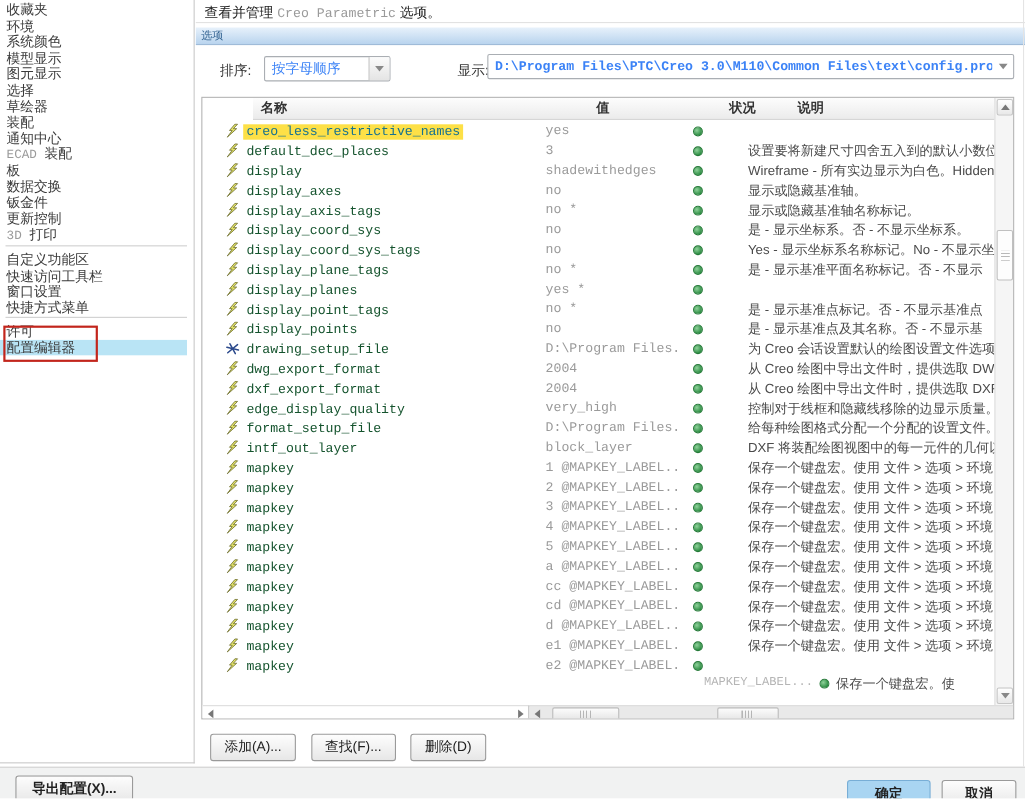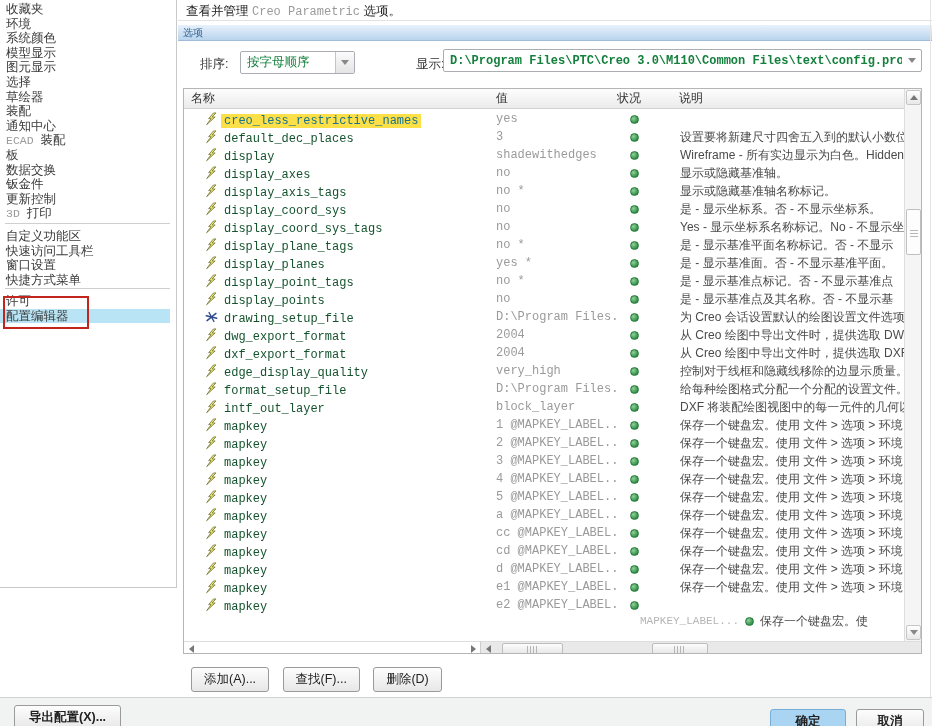--- a/index.html
+++ b/index.html
@@ -1,20 +1,20 @@
 <!DOCTYPE html>
 <html><head>
 <meta charset="utf-8">
 <style>
   * { box-sizing: border-box; margin: 0; padding: 0; }
   html,body { width: 932px; height: 726px; overflow: hidden; }
   body { position: relative; background:#fff; font-family:"Liberation Sans",sans-serif; color:#333; }
 
   
-  #sidebar { position:absolute; left:0; top:0; width:177px; height:588px; background:#fff;
+  #sidebar { position:absolute; left:0; top:0; width:177px; height:694px; background:#fff;
              border-right:1px solid #c9c9c9; border-bottom:1px solid #c9c9c9;padding-left:29px; }
   .sgroup { position:absolute; left:0; width:176px; }
   #sgroup1 { top:2px; } #sgroup2 { top:229px; } #sgroup3 { top:294px; }
   .sdiv { position:absolute; left:5px; width:165px; height:0; border-top:1px solid #cfcfcf; }
   #sdiv1 { top:223px; } #sdiv2 { top:288px; }
   .side-item { height:14.6px; line-height:14.6px; font-size:12.5px; color:#3a3a3a;
                padding-left:6px; white-space:nowrap; cursor:default; }
   .side-item .pre { color:#9a9a9a; font-family:"Liberation Mono",monospace; font-size:11.5px; }
   .side-item.sel { background:#b9e4f5; width:170px; }
   #red-box { position:absolute; left:3px; top:296px; width:86px; height:33px;
@@ -29,36 +29,36 @@
   #section-bar span { display:block; font-size:10px; color:#2f608f; line-height:15px; padding-left:5px; }
 
   
   .ctl-label { position:absolute; font-size:12.5px; color:#333; }
   #sort-label { left:200px; top:56px; }
   #show-label { left:416px; top:56px; }
   .combo { position:absolute; height:23px; border:1px solid #aaaeb3; border-radius:2px; background:#fff;
            display:flex; align-items:center; cursor:default; }
   #sort-combo { left:240px; top:51px; width:115px; }
   #show-combo { left:443px; top:49px; width:479px; }
-  .combo .cv { flex:1; font-size:12px; padding:0 6px; white-space:nowrap; overflow:hidden; color:#15803d; }
+  .combo .cv { flex:1; font-size:12px; padding:0 6px; white-space:nowrap; overflow:hidden; color:#3b82f6; }
   #sort-combo .cv { font-size:12.5px; }
   #show-combo .cv { font-family:"Liberation Mono",monospace; font-weight:bold; font-size:12px; }
   .combo .arr { width:19px; align-self:stretch; border-left:1px solid #c4c4c4;
                 background:linear-gradient(#fbfbfb,#e4e4e4); display:flex; align-items:center; justify-content:center; }
   .tri-down { width:0; height:0; border-left:4px solid transparent; border-right:4px solid transparent; border-top:5px solid #888; }
   .tri-up   { width:0; height:0; border-left:4px solid transparent; border-right:4px solid transparent; border-bottom:5px solid #777; }
   .tri-left { width:0; height:0; border-top:4px solid transparent; border-bottom:4px solid transparent; border-right:5px solid #777; }
   .tri-right{ width:0; height:0; border-top:4px solid transparent; border-bottom:4px solid transparent; border-left:5px solid #777; }
 
   
   #table { position:absolute; left:183px; top:88px; width:739px; height:566px;
            border:1px solid #b5b5b5; background:#fff; overflow:hidden; }
   #thead { height:20px; background:linear-gradient(#fdfdfd,#ebebeb); border-bottom:1px solid #d2d2d2;
            display:grid; grid-template-columns:305px 121px 62px 1fr; padding-left:7px;
-           align-items:center; font-size:12px; font-weight:normal; color:#333; }
+           align-items:center; font-size:12px; font-weight:bold; color:#333;margin-left:46px; }
   #tbody { position:absolute; left:0; top:21px; width:722px; height:528px; overflow:hidden; }
   .trow { display:grid; grid-template-columns:17px 20px 275px 122px 62px 1fr; height:18px; align-items:center; }
   .ticon { display:flex; align-items:center; justify-content:center; }
   .ticon svg { display:block; }
   .ticon .svg-pin { display:none; }
   .ticon.pin .svg-pin { display:block; }
   .tnc { overflow:hidden; white-space:nowrap; }
   .tname { font-family:"Liberation Mono",monospace; font-size:12px; color:#14532d; padding:0 3px; display:inline-block; }
   .tname.sel { background:#fde047; color:#17728f; }
   .tval { font-family:"Liberation Mono",monospace; font-size:12px; color:#9a9a9a; white-space:nowrap; overflow:hidden; }
@@ -333,21 +333,20 @@
           <svg class="svg-bolt" width="13" height="14" viewBox="0 0 16 16">
             <path d="M10.5 0.5 L4.5 7.5 L7.5 7.5 L2 15 L12.5 5.5 L8.8 5.5 L13.5 0.5 Z" fill="#e4e46a" stroke="#6a6a2a" stroke-width="0.9"></path>
           </svg>
 
         </span>
         <span class="tnc"><span class="tname">display_planes</span></span>
         <span class="tval">yes *</span>
         <span class="tstat">
           <span class="tdot"></span>
         </span>
-        <span class="tdesc">是 - 显示基准面。否 - 不显示基准平面。</span>
       </div>
 
       <div class="trow">
         <span></span>
         <span class="ticon bolt">
           <svg class="svg-bolt" width="13" height="14" viewBox="0 0 16 16">
             <path d="M10.5 0.5 L4.5 7.5 L7.5 7.5 L2 15 L12.5 5.5 L8.8 5.5 L13.5 0.5 Z" fill="#e4e46a" stroke="#6a6a2a" stroke-width="0.9"></path>
           </svg>
 
         </span>

